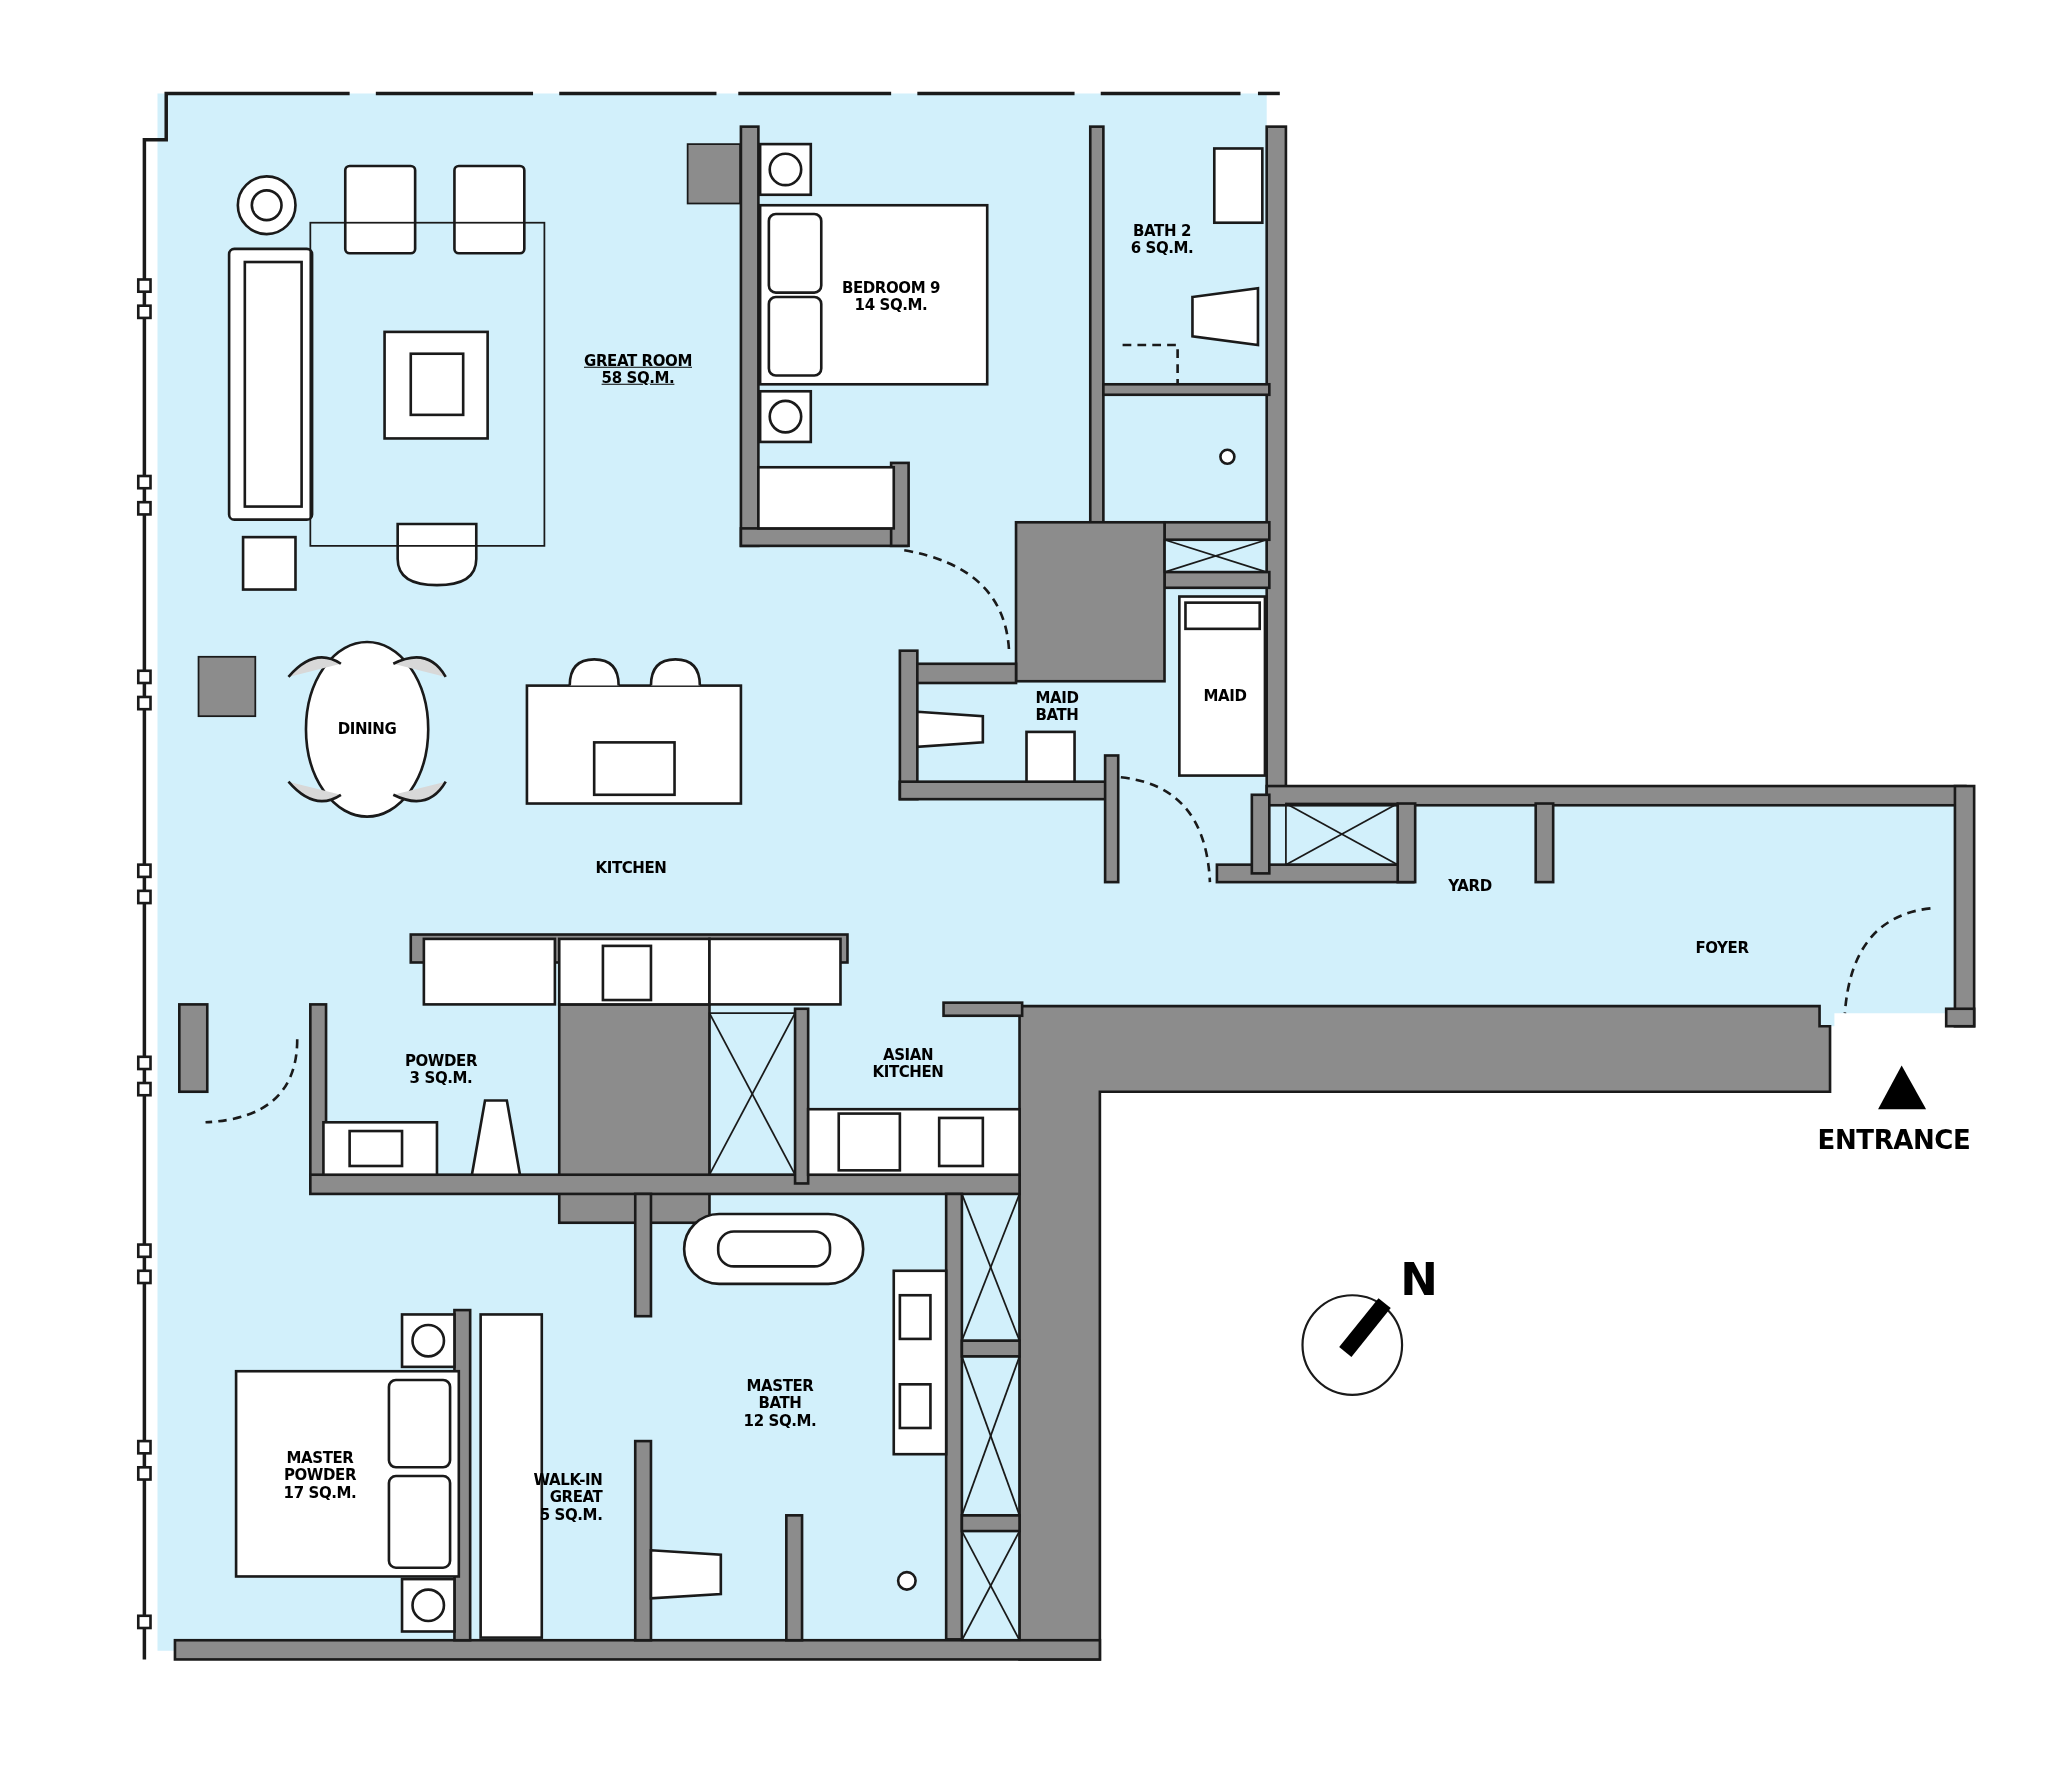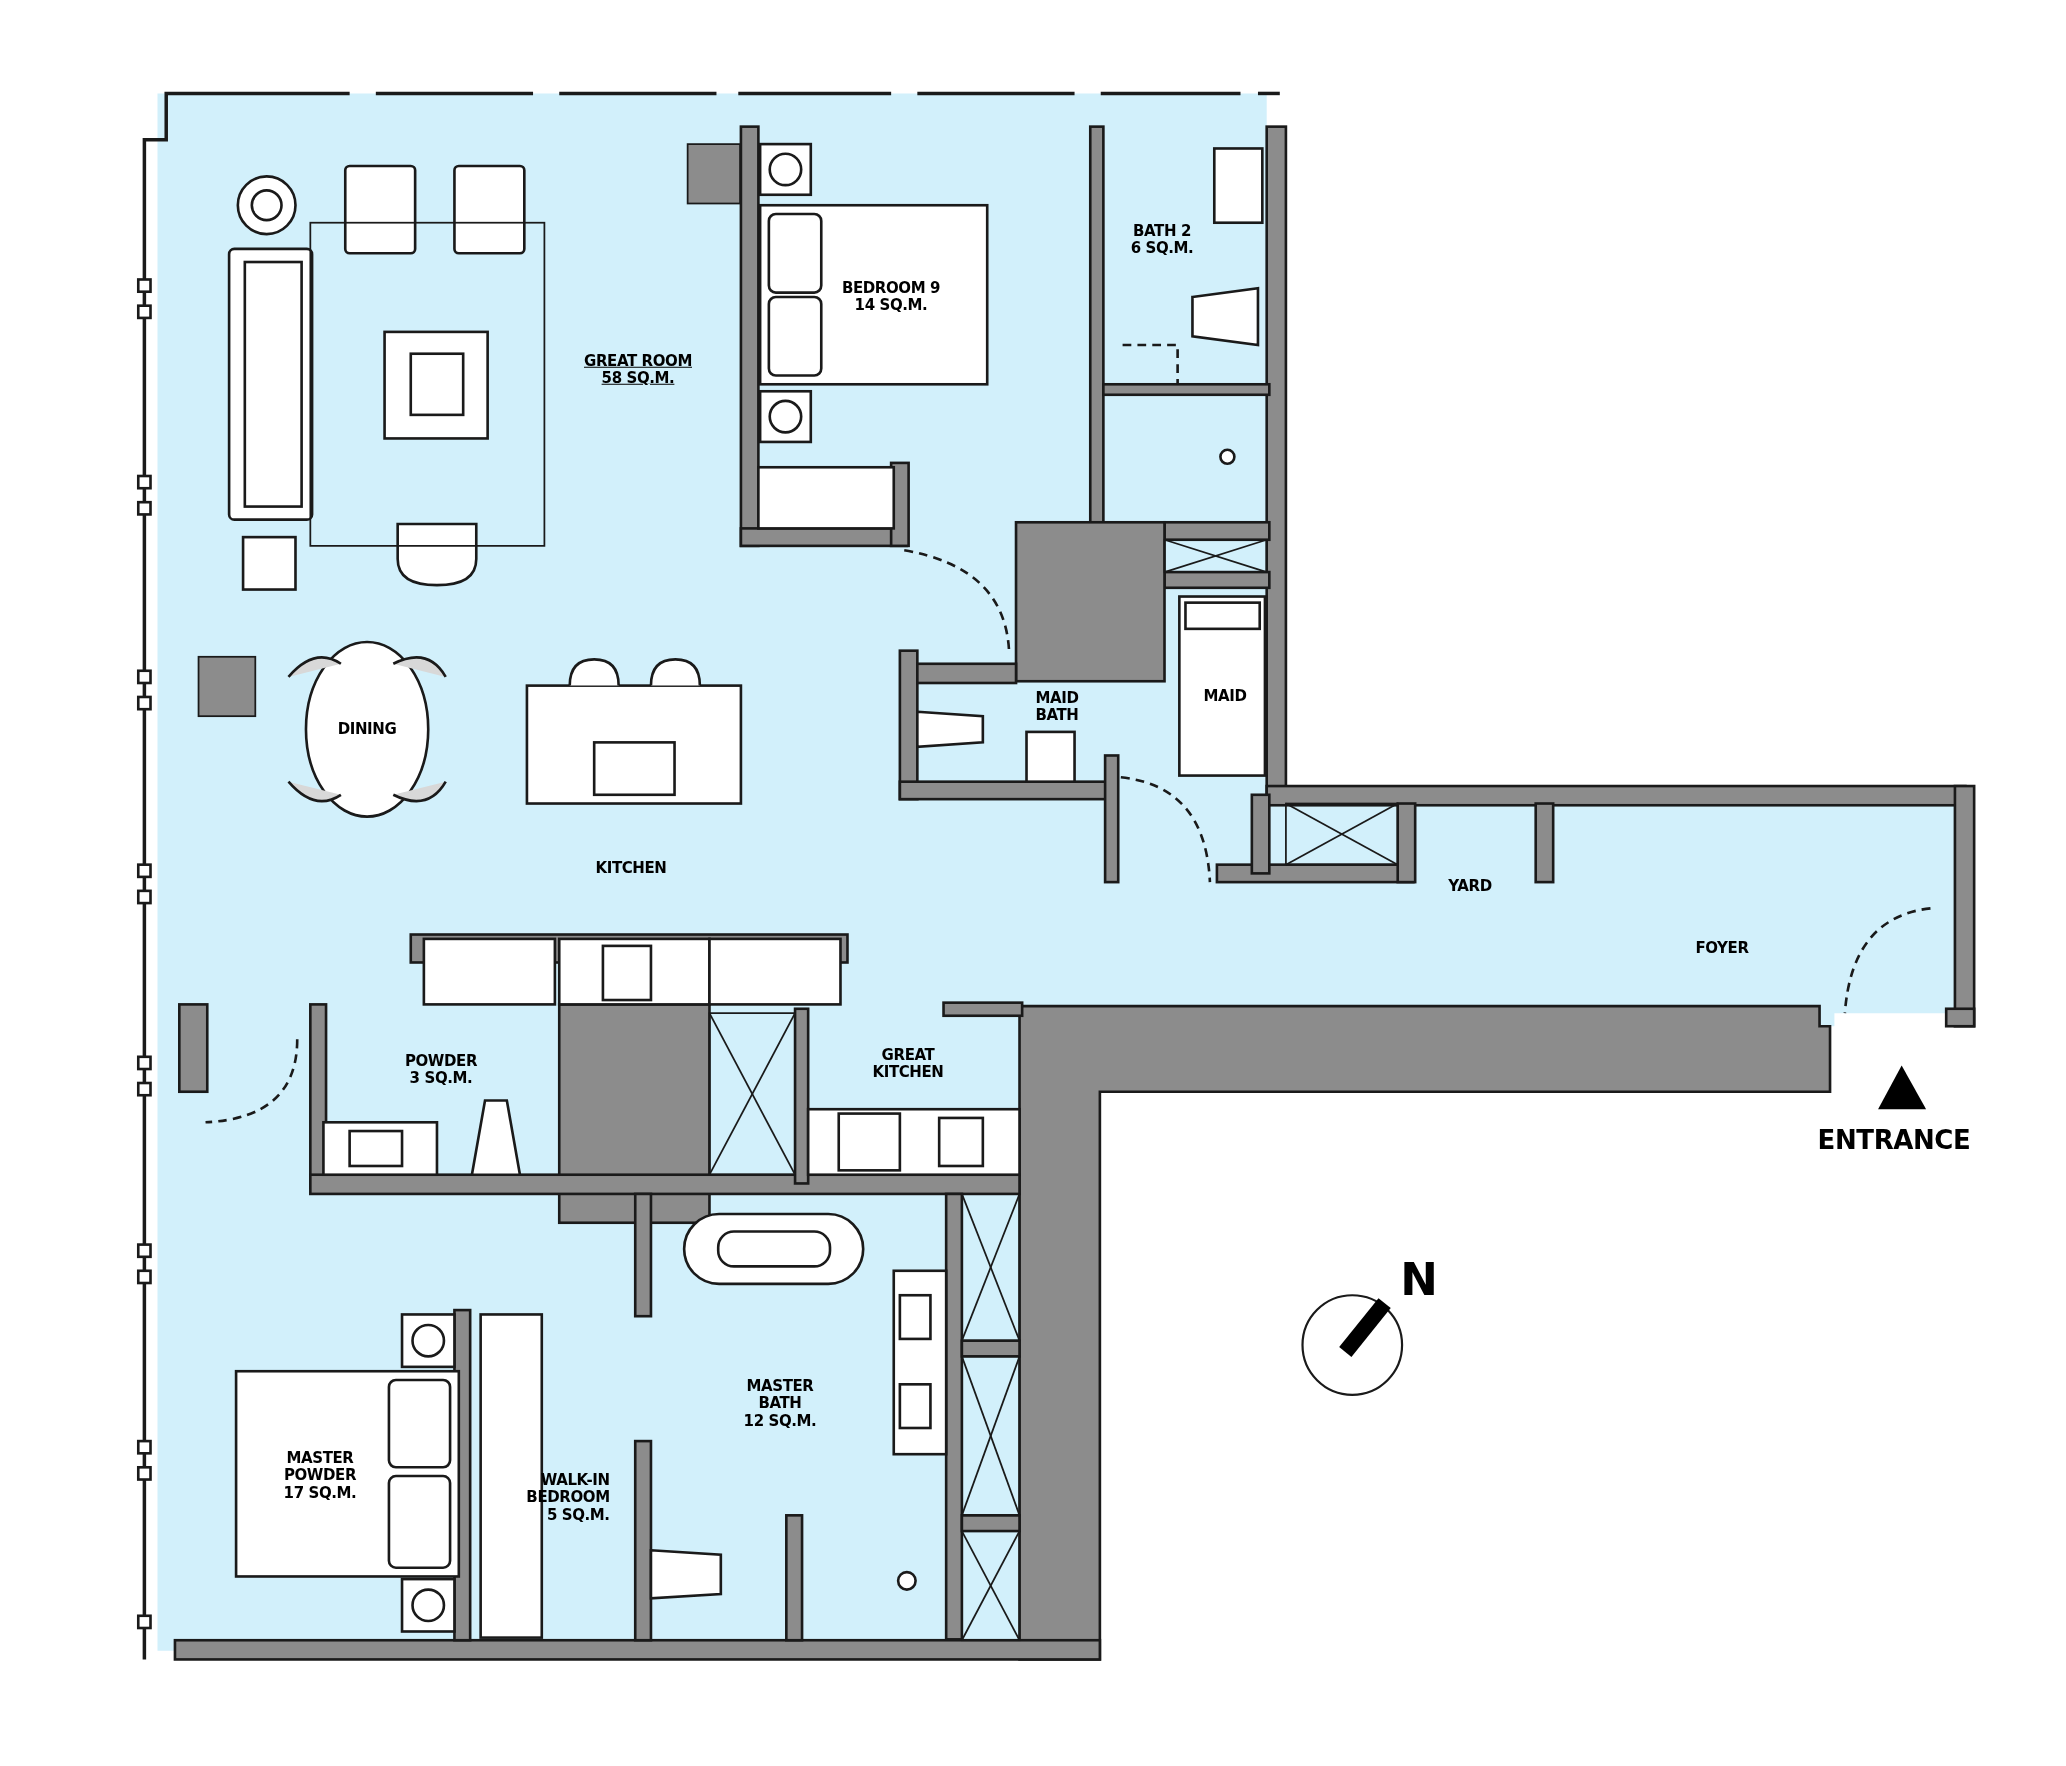--- a/index.html
+++ b/index.html
@@ -266,36 +266,36 @@
   <span class="name">YARD</span>
 </div>
 <div class="lbl" style="left:1722px; top:949px;">
   <span class="name">FOYER</span>
 </div>
 <div class="lbl" style="left:441px; top:1070px;">
   <span class="name">POWDER</span>
   <span class="area">3 SQ.M.</span>
 </div>
 <div class="lbl" style="left:908px; top:1064px;">
-  <span class="name">GREAT</span>
+  <span class="name">ASIAN</span>
   <span class="name">KITCHEN</span>
 </div>
 <div class="lbl" style="left:780px; top:1404px;">
   <span class="name">MASTER</span>
   <span class="name">BATH</span>
   <span class="area">12 SQ.M.</span>
 </div>
 <div class="lbl" style="left:320px; top:1476px;">
   <span class="name">MASTER</span>
   <span class="name">POWDER</span>
   <span class="area">17 SQ.M.</span>
 </div>
 <div class="lbl" style="left:568px; top:1498px;text-align:right;">
   <span class="name">WALK-IN</span>
-  <span class="name">BEDROOM</span>
+  <span class="name">GREAT</span>
   <span class="area">5 SQ.M.</span>
 </div>
 <div class="lbl" style="left:1894px; top:1141px;">
   <span class="name big">ENTRANCE</span>
 </div>
 <div class="lbl" style="left:1419px; top:1280px;">
   <span class="name" style="font-size:45px;">N</span>
 </div>
 
 

